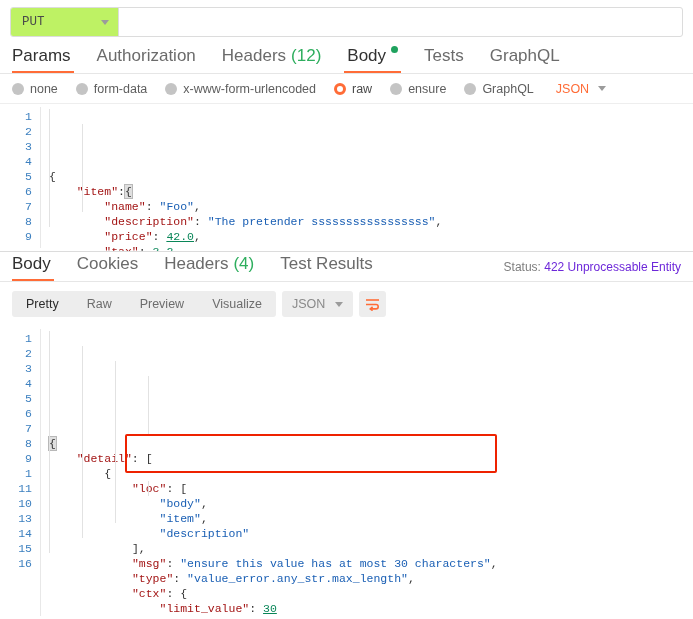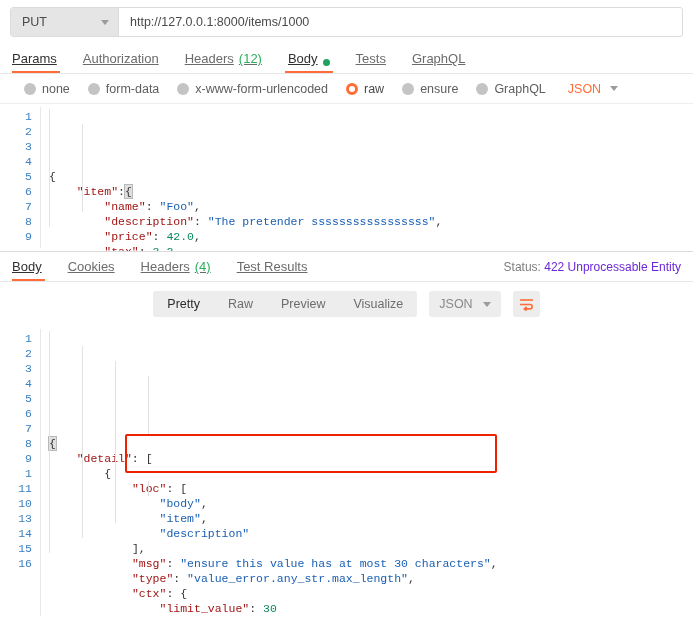--- a/index.html
+++ b/index.html
@@ -32,27 +32,28 @@
     flex: 1 1 auto;
     height: 30px;
     border: 1px solid #dcdcdc;
     border-radius: 3px;
     background: #fff;
     overflow: hidden;
   }
   .method-select {
     width: 108px;
     height: 100%;
-    background: #e5e5e5;
+    background: #bef264;
     border-right: 1px solid #dcdcdc;
     display: flex;
     align-items: center;
     justify-content: space-between;
     padding: 0 9px 0 11px;
     cursor: pointer;
+    font-family: Liberation Mono, monospace;
   }
   .method-label {
     font-size: 12.5px;
     color: #4a4a4a;
   }
   .caret {
     width: 0; height: 0;
     border-left: 4px solid transparent;
     border-right: 4px solid transparent;
     border-top: 5px solid #9b9b9b;
@@ -71,30 +72,29 @@
   
   .req-tabs {
     height: 30px;
     display: flex;
     align-items: flex-end;
     padding: 0 12px;
     border-bottom: 1px solid #e6e6e6;
     flex: 0 0 30px;
   }
   .tab {
-    font-size: 13px;
+    font-size: 17px;
     color: #6b6b6b;
     padding: 0 13px 7px 13px;
     cursor: pointer;
     position: relative;
     white-space: nowrap;
     display: flex;
-    align-items: flex-end;
+    align-items: flex-start;
     gap: 5px;
-    text-decoration: underline;
   }
   .tab:first-child { padding-left: 0; }
   .tab.active { color: #313131; }
   .tab.active::after {
     content: "";
     position: absolute;
     left: 10px; right: 10px; bottom: 0;
     height: 2px;
     background: #ff6c37;
   }
@@ -105,21 +105,21 @@
     border-radius: 50%;
     background: #1fa25e;
     display: inline-block;
   }
 
   
   .bodytype-row {
     height: 30px;
     display: flex;
     align-items: center;
-    padding: 0 24px;
+    padding: 0 12px;
     border-bottom: 1px solid #eeeeee;
     flex: 0 0 30px;
     gap: 0px;
   }
   .radio-opt {
     display: flex;
     align-items: center;
     gap: 6px;
     margin-right: 18px;
     cursor: pointer;
@@ -183,21 +183,21 @@
     font-size: 11.5px;
     line-height: 15px;
     white-space: pre;
     position: relative;
     overflow: hidden;
     color: #333;
   }
   .cline { height: 15px; white-space: pre; }
   .k-key { color: #a31515; }
   .k-str { color: #1a5fb4; }
-  .k-num { color: #098658; }
+  .k-num { color: #098658; text-decoration: underline; }
   .k-punc { color: #333333; }
   .brace-hl {
     background: #dfdfdf;
     outline: 1px solid #b8b8b8;
   }
   .indent-guide {
     position: absolute;
     top: 5px;
     width: 1px;
     background: #e2e2e2;
@@ -222,22 +222,21 @@
   }
   .resp-status .val { color: #6d28d9; }
 
   
   .resp-toolbar {
     height: 44px;
     display: flex;
     align-items: center;
     padding: 0 12px;
     flex: 0 0 44px;
-    gap: 12px;
-    justify-content: center;
+    gap: 6px;
   }
   .seg-group {
     display: flex;
     background: #ededed;
     border-radius: 3px;
     height: 26px;
     align-items: center;
   }
   .seg {
     font-size: 12.5px;
@@ -295,21 +294,20 @@
 <body>
 
 <div class="app">
 
   <div class="urlbar-row">
     <div class="url-wrap">
       <div class="method-select">
         <span class="method-label">PUT</span>
         <span class="caret"></span>
       </div>
-      <input class="url-input" type="text" value="http://127.0.0.1:8000/items/1000" placeholder="Enter request URL" style="">
     </div>
   </div>
 
   <div class="req-tabs">
     <div class="tab active">
       <span>Params</span>
     </div>
     <div class="tab">
       <span>Authorization</span>
     </div>

